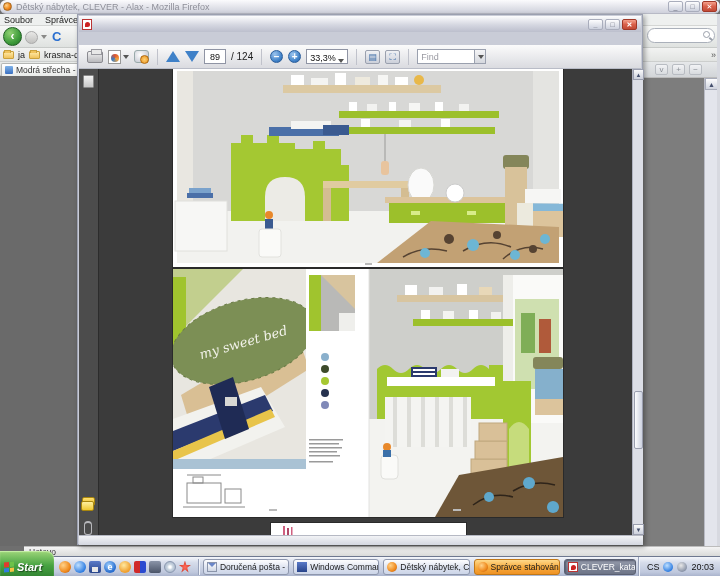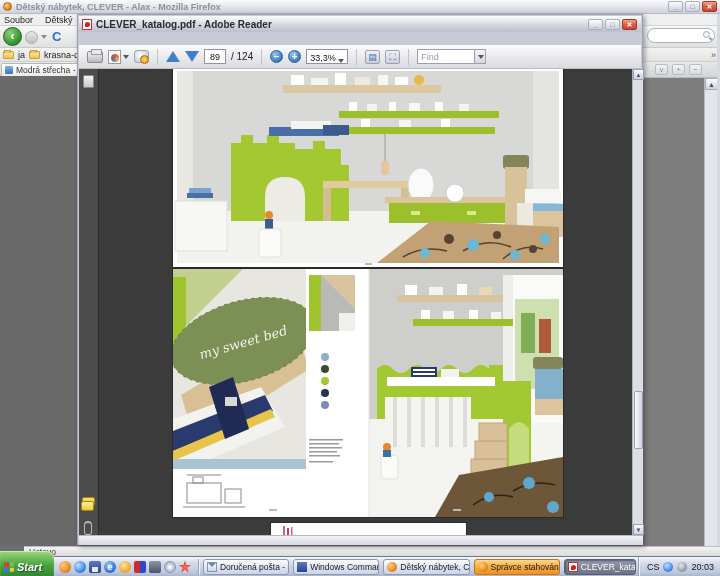--- a/index.html
+++ b/index.html
@@ -4,21 +4,21 @@
 <style>
   * { margin:0; padding:0; box-sizing:border-box; }
   html,body { background:#000; }
   body { font-family:"Liberation Sans", sans-serif; }
   #screen { position:relative; width:720px; height:576px; overflow:hidden; background:#6f6f6f; }
   .abs { position:absolute; }
 
   
   .ff-titlebar { left:0; top:0; width:720px; height:14px;
     background:linear-gradient(#fbfbfd,#e2e3ea 55%,#cfd1dc); border-bottom:1px solid #b8bac6;
-    display:flex; align-items:center; color:#8e8f99; font-size:9px; font-weight:bold; }
+    display:flex; align-items:center; color:#8e8f99; font-size:9px; font-weight:normal;border-radius:6px; }
   .ff-appicon { width:9px; height:9px; border-radius:50%; margin:0 4px 0 3px;
     background:radial-gradient(circle at 35% 35%, #ffd28a, #f08a1d 55%, #b5521a); border:1px solid #a86a20; }
   .winbtns { position:absolute; right:3px; top:2px; display:flex; gap:2px; }
   .wbtn { width:15px; height:11px; border:1px solid #a9adbc; border-radius:2px; font-size:7px; line-height:9px;
     text-align:center; color:#6a6d7c; background:linear-gradient(#fdfdfe,#ccd0dd); }
   .wbtn.close { background:linear-gradient(#f4a08c,#d9604a 50%,#c14a36); color:#fff; border-color:#a03828; }
   .ff-menubar { left:0; top:14px; width:720px; height:12px; background:#eef0ef; border-bottom:1px solid #d4d6d4;
     display:flex; align-items:center; gap:12px; padding-left:4px; font-size:9px; color:#222; }
   .ff-navbar { left:0; top:26px; width:720px; height:22px; background:linear-gradient(#f7f8f7,#dfe2e0); border-bottom:1px solid #c8cbc9; }
   .backbtn { left:3px; top:27px; width:19px; height:19px; border-radius:50%;
@@ -144,21 +144,21 @@
     <span class="ff-appicon"></span>
     <span>Dětský nábytek, CLEVER - Alax - Mozilla Firefox</span>
     <span class="winbtns" style="top:1px;">
       <span class="wbtn">_</span>
       <span class="wbtn">□</span>
       <span class="wbtn close">✕</span>
     </span>
   </div>
   <div class="abs ff-menubar">
     <span>Soubor</span>
-    <span>Dětský</span>
+    <span>Správce</span>
     <span>Zobrazit</span>
   </div>
   <div class="abs ff-navbar"></div>
   <div class="abs backbtn">‹</div>
   <div class="abs fwdbtn"></div>
   <div class="abs navcaret"></div>
   <div class="abs reloadbtn">C</div>
   <div class="abs searchbox">
     <span class="mag"></span>
   </div>
@@ -185,21 +185,20 @@
     <div class="scroll-up">▲</div>
   </div>
   <div class="abs ff-rightedge"></div>
   <div class="abs ff-statusbar">
     <span>Hotovo</span>
   </div>
 
   <div class="abs ad-window">
     <div class="abs ad-titlebar">
       <span class="ad-appicon"></span>
-      <span>CLEVER_katalog.pdf - Adobe Reader</span>
       <span class="winbtns" style="top:3px; right:4px;">
         <span class="wbtn">_</span>
         <span class="wbtn">□</span>
         <span class="wbtn close">✕</span>
       </span>
     </div>
     <div class="abs ad-toolbar">
       <span class="tbtn">
           <span class="printer"></span>
         </span>

